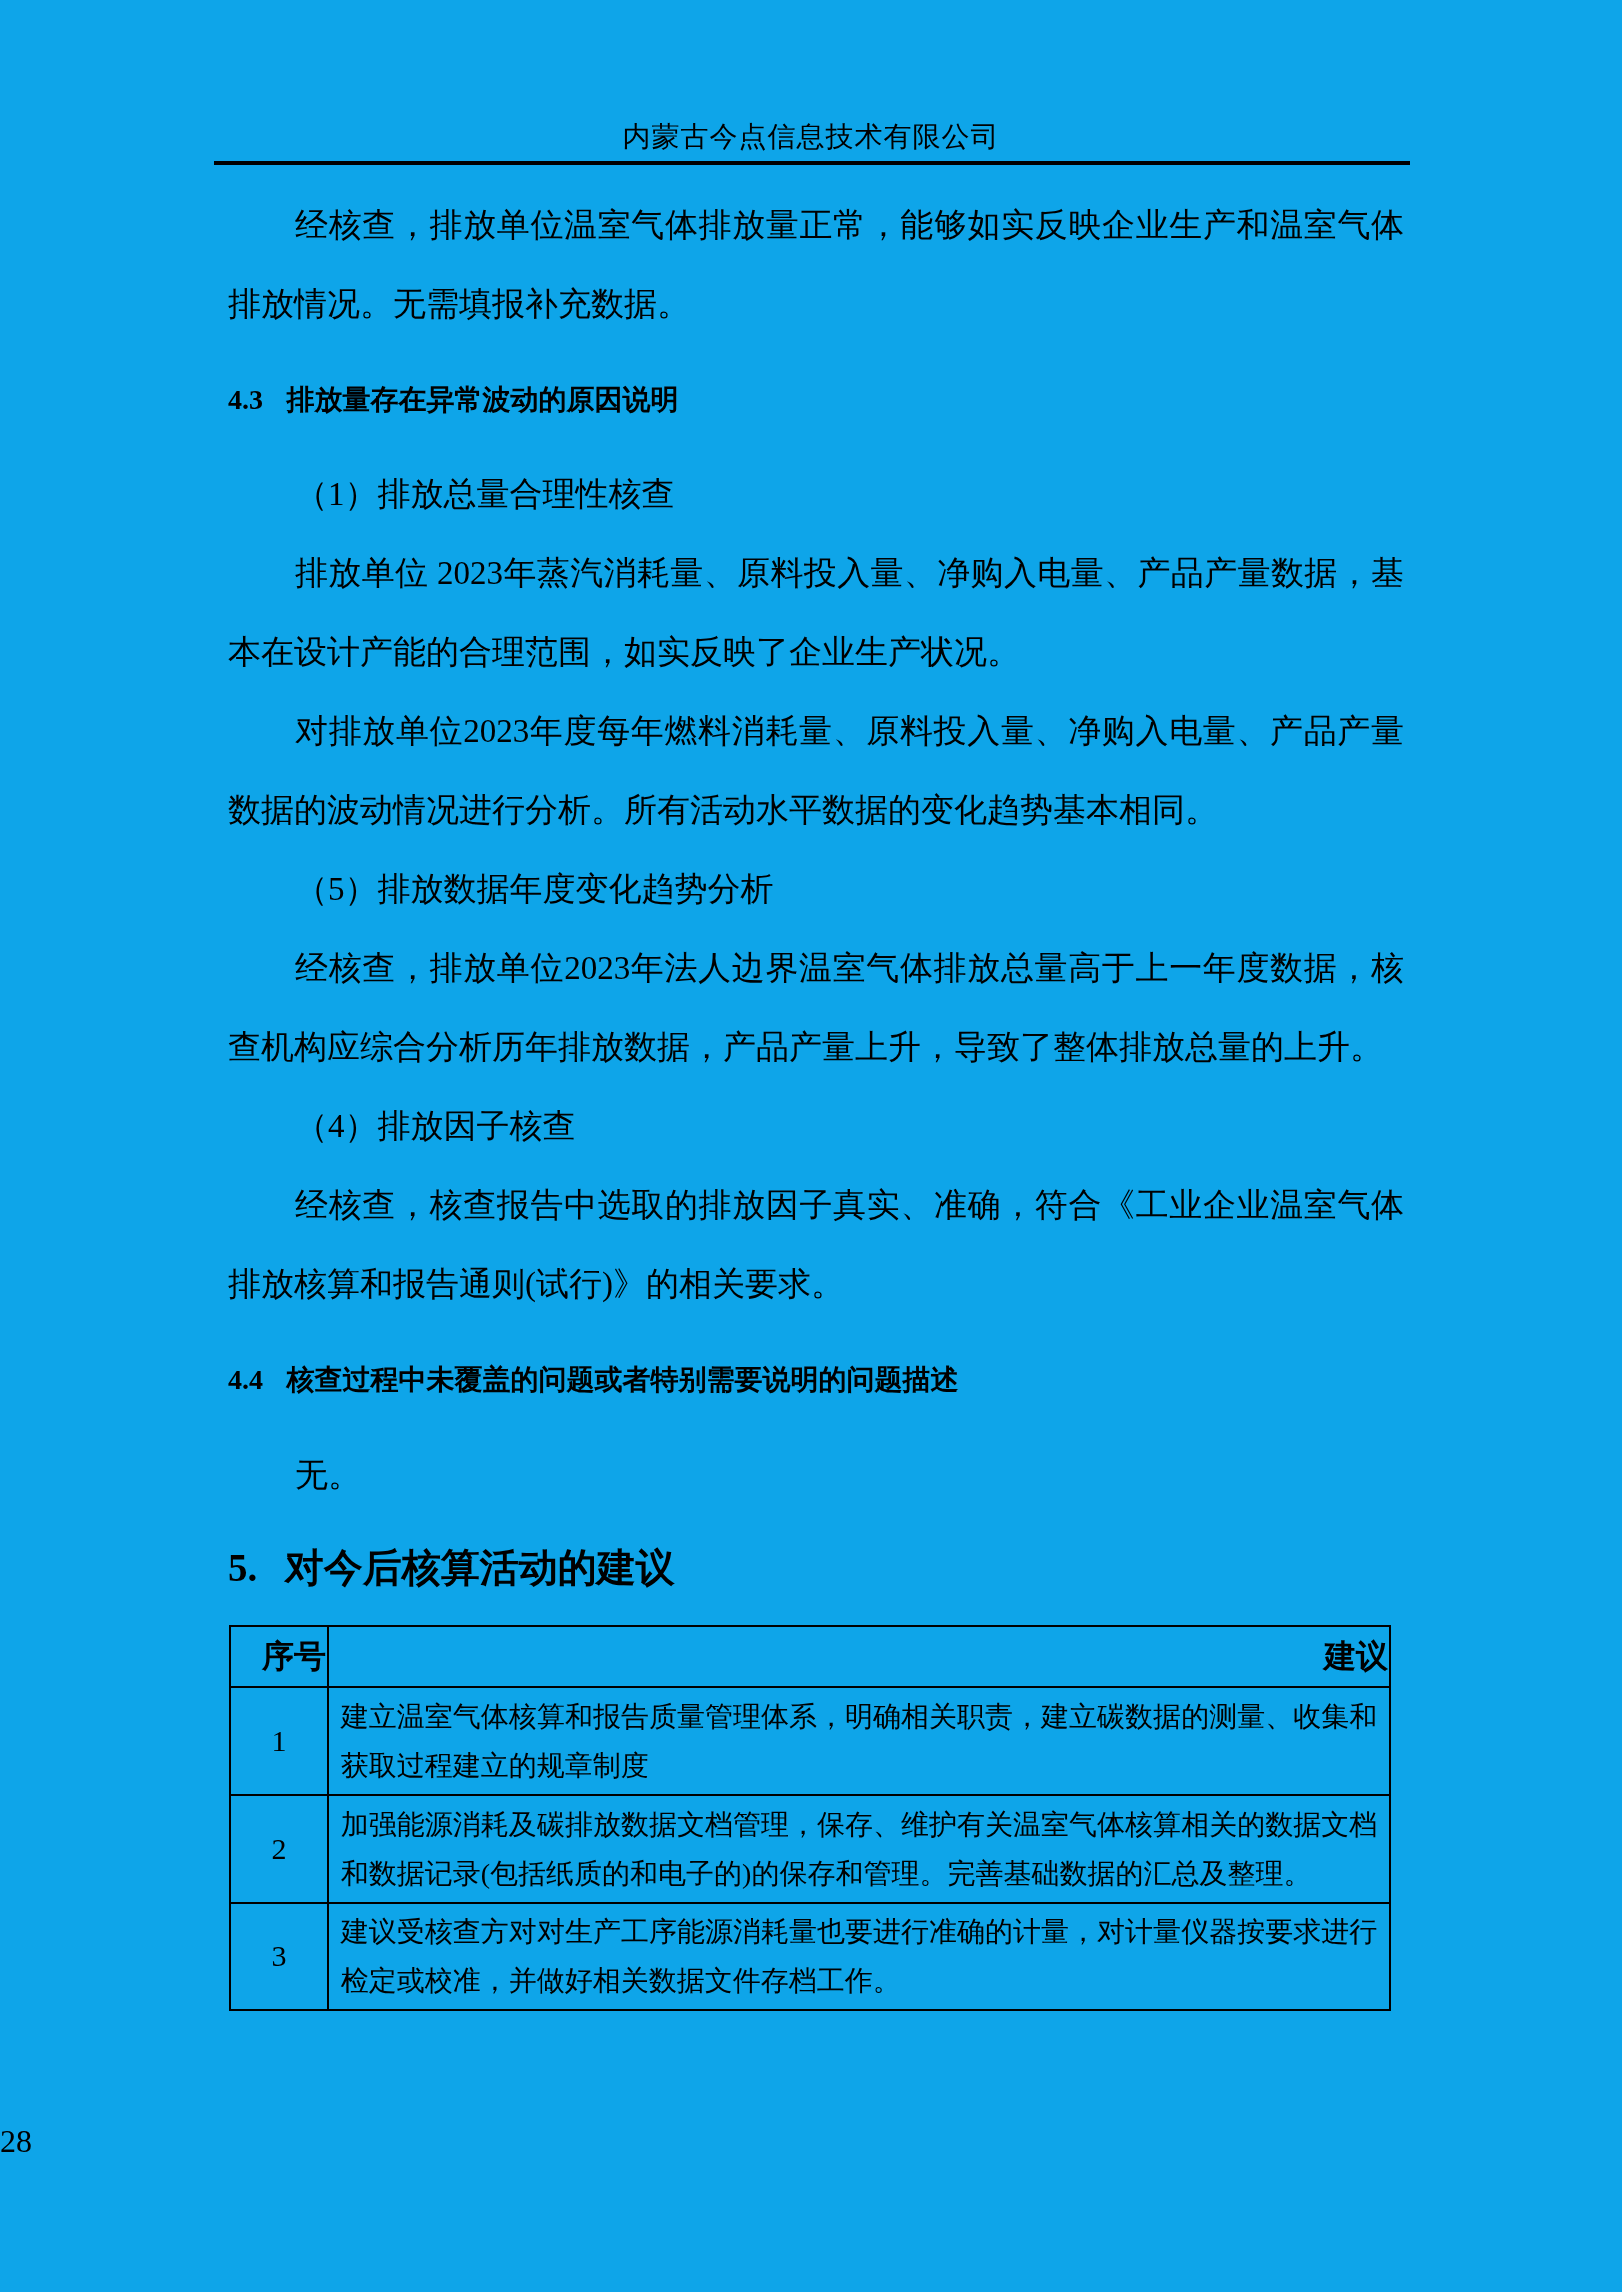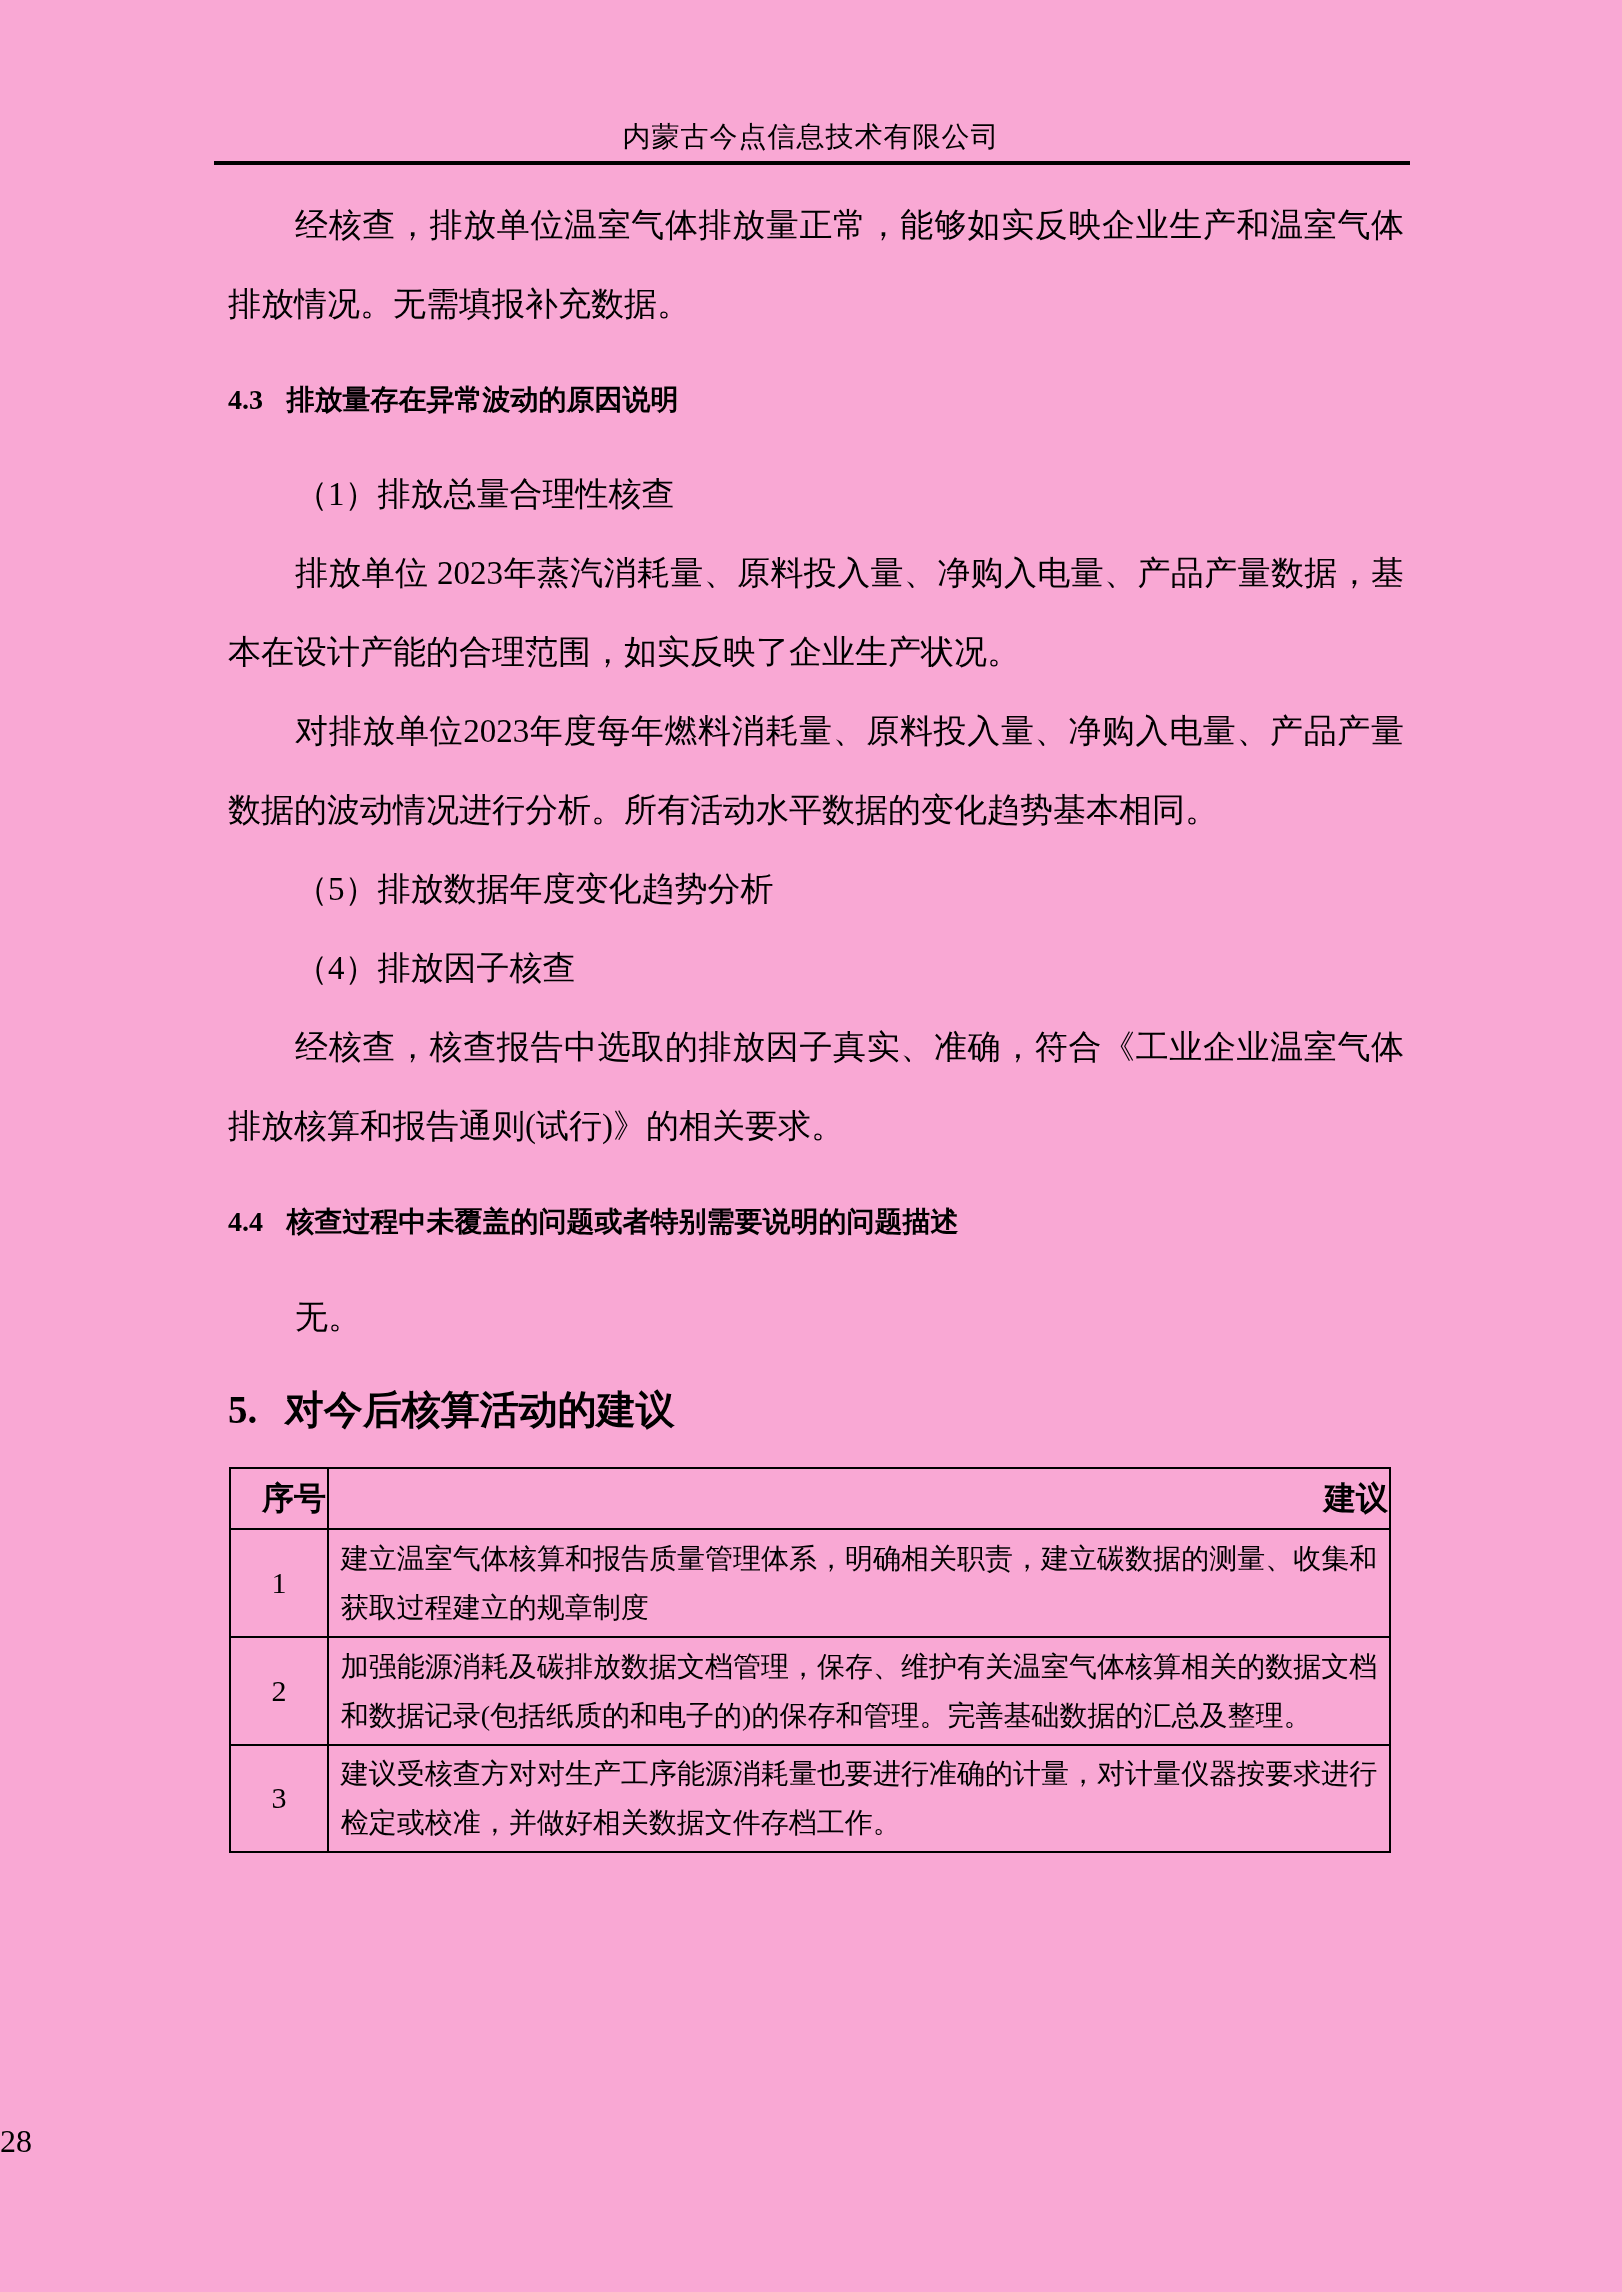--- a/index.html
+++ b/index.html
@@ -4,21 +4,21 @@
 <style>
   html, body {
     margin: 0;
     padding: 0;
     background: #ffffff;
   }
   .page {
     position: relative;
     width: 1622px;
     height: 2293px;
-    background: #f9a8d4;
+    background: #0ea5e9;
     color: #000000;
     font-family: "Liberation Serif", "DejaVu Serif", serif;
     overflow: hidden;
   }
   
   .doc-header {
     position: absolute;
     top: 118px;
     left: 0;
     width: 100%;
@@ -135,20 +135,21 @@
     <div class="heading-4x">
       <span class="heading-num">4.3</span><span>排放量存在异常波动的原因说明</span>
     </div>
 
     <p class="sub-item">（1）排放总量合理性核查</p>
     <p class="body-para">排放单位 2023年蒸汽消耗量、原料投入量、净购入电量、产品产量数据，基本在设计产能的合理范围，如实反映了企业生产状况。</p>
 
     <p class="body-para">对排放单位2023年度每年燃料消耗量、原料投入量、净购入电量、产品产量数据的波动情况进行分析。所有活动水平数据的变化趋势基本相同。</p>
 
     <p class="sub-item">（5）排放数据年度变化趋势分析</p>
+    <p class="body-para">经核查，排放单位2023年法人边界温室气体排放总量高于上一年度数据，核查机构应综合分析历年排放数据，产品产量上升，导致了整体排放总量的上升。</p>
 
     <p class="sub-item">（4）排放因子核查</p>
     <p class="body-para">经核查，核查报告中选取的排放因子真实、准确，符合《工业企业温室气体排放核算和报告通则(试行)》的相关要求。</p>
 
     <div class="heading-4x">
       <span class="heading-num">4.4</span><span>核查过程中未覆盖的问题或者特别需要说明的问题描述</span>
     </div>
 
     <p class="body-para">无。</p>
 

